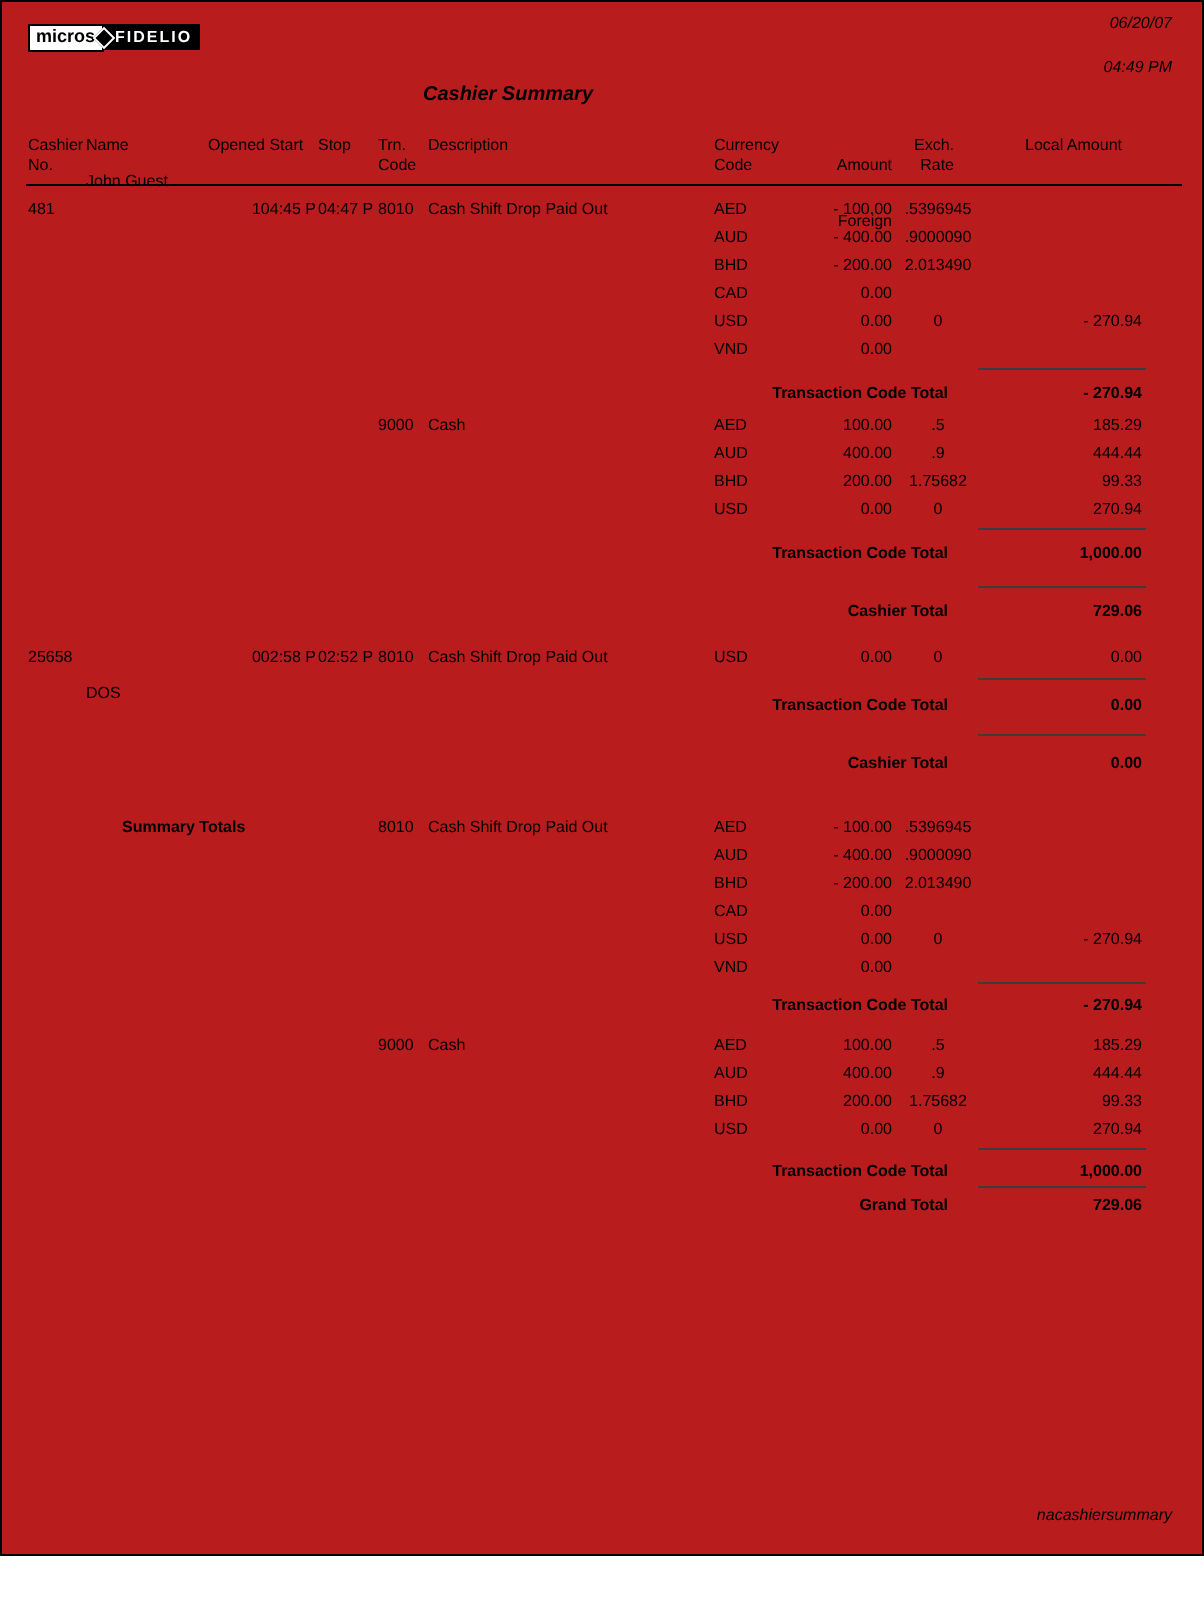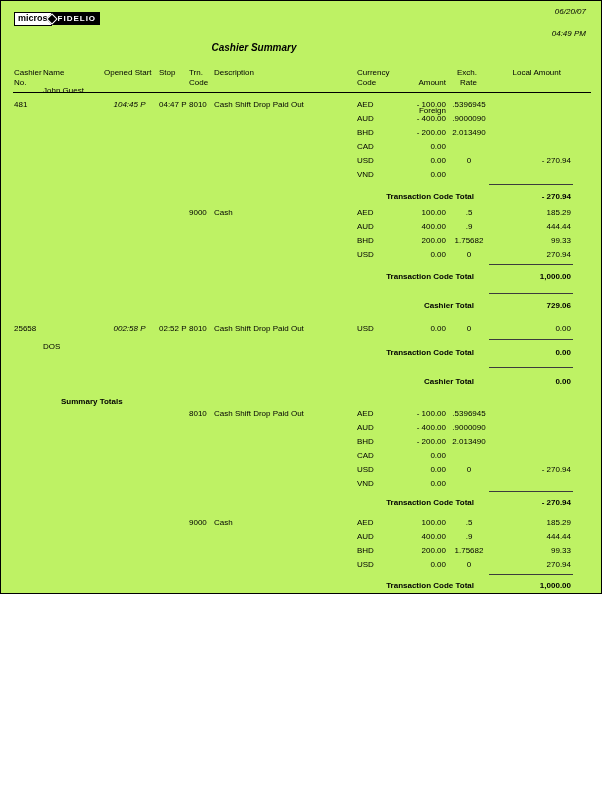--- a/index.html
+++ b/index.html
@@ -1,18 +1,18 @@
 <!DOCTYPE html>
 <html><head>
 <meta charset="utf-8">
 <style>
   html,body{margin:0;padding:0;background:#fff;}
   .page{
-    position:relative;width:602px;height:594px;box-sizing:border-box;
-    border:1px solid #000;background:#bef264;overflow:hidden;
+    position:relative;width:602px;height:778px;box-sizing:border-box;
+    border:1px solid #000;background:#b91c1c;overflow:hidden;
     font-family:"Liberation Sans",sans-serif;color:#000;
   }
   .abs{position:absolute;}
   .center-block{left:0;width:506px;text-align:center;}
   .right-block{left:455px;width:130px;text-align:right;}
   .title{font-size:10px;font-weight:bold;font-style:italic;}
   .meta{font-size:8px;font-style:italic;}
   
   .logo{top:10px;left:13px;height:15px;display:flex;align-items:center;}
   .logo-micros{display:inline-block;border:1px solid #000;background:#fff;color:#000;
@@ -21,21 +21,21 @@
     transform:rotate(45deg);margin:0 -4px;position:relative;z-index:2;}
   .logo-fidelio{display:inline-block;background:#000;color:#fff;font-size:8px;font-weight:bold;
     letter-spacing:1px;line-height:13px;padding:0 4px 0 6px;}
   
   .hdr-rule{top:91px;left:12px;width:578px;border-top:1px solid #000;height:0;}
   .rule{left:488px;width:84px;border-top:1px solid #3c3c3c;height:0;}
   
   .cell{position:absolute;font-size:8px;line-height:10px;white-space:pre;}
   .c-no{left:13px;width:32px;}
   .c-name{left:42px;width:70px;}
-  .c-open{left:100px;width:57px;text-align:center;font-style:italic;}
+  .c-open{left:100px;width:57px;text-align:right;}
   .c-stop{left:158px;width:32px;}
   .c-trn{left:188px;width:26px;}
   .c-desc{left:213px;width:135px;}
   .c-curr{left:356px;width:32px;}
   .c-for{left:385px;width:60px;text-align:right;}
   .c-rate{left:433px;width:70px;text-align:center;}
   .c-loc{left:490px;width:80px;text-align:right;}
   .t-label{left:303px;width:170px;text-align:right;font-weight:bold;}
   .t-val{left:470px;width:100px;text-align:right;font-weight:bold;}
   .bold{font-weight:bold;}
@@ -135,21 +135,21 @@
       <div class="cell c-curr" style="top: 323px;">USD</div>
       <div class="cell c-for" style="top: 323px;">0.00</div>
       <div class="cell c-rate" style="top: 323px;">0</div>
       <div class="cell c-loc" style="top: 323px;">0.00</div>
       <div class="abs rule" style="top: 338px;"></div>
       <div class="cell t-label" style="top: 347px;">Transaction Code Total</div>
       <div class="cell t-val" style="top: 347px;">0.00</div>
       <div class="abs rule" style="top: 366px;"></div>
       <div class="cell t-label" style="top: 376px;">Cashier Total</div>
       <div class="cell t-val" style="top: 376px;">0.00</div>
-      <div class="cell c-name bold" style="top: 396px; padding-left: 18px;">Summary Totals</div>
+      <div class="cell c-name bold" style="top: 408px; padding-left: 18px;">Summary Totals</div>
       <div class="cell c-trn" style="top: 408px;">8010</div>
       <div class="cell c-desc" style="top: 408px;">Cash Shift Drop Paid Out</div>
       <div class="cell c-curr" style="top: 408px;">AED</div>
       <div class="cell c-for" style="top: 408px;">- 100.00</div>
       <div class="cell c-rate" style="top: 408px;">.5396945</div>
       <div class="cell c-curr" style="top: 422px;">AUD</div>
       <div class="cell c-for" style="top: 422px;">- 400.00</div>
       <div class="cell c-rate" style="top: 422px;">.9000090</div>
       <div class="cell c-curr" style="top: 436px;">BHD</div>
       <div class="cell c-for" style="top: 436px;">- 200.00</div>

